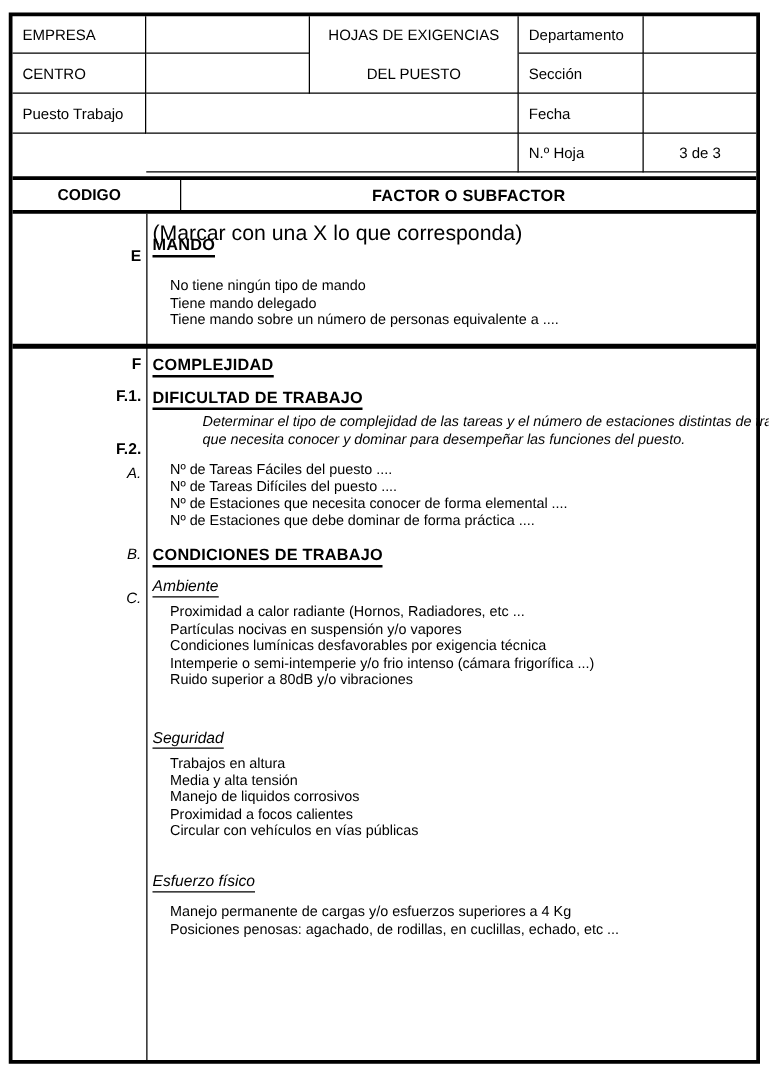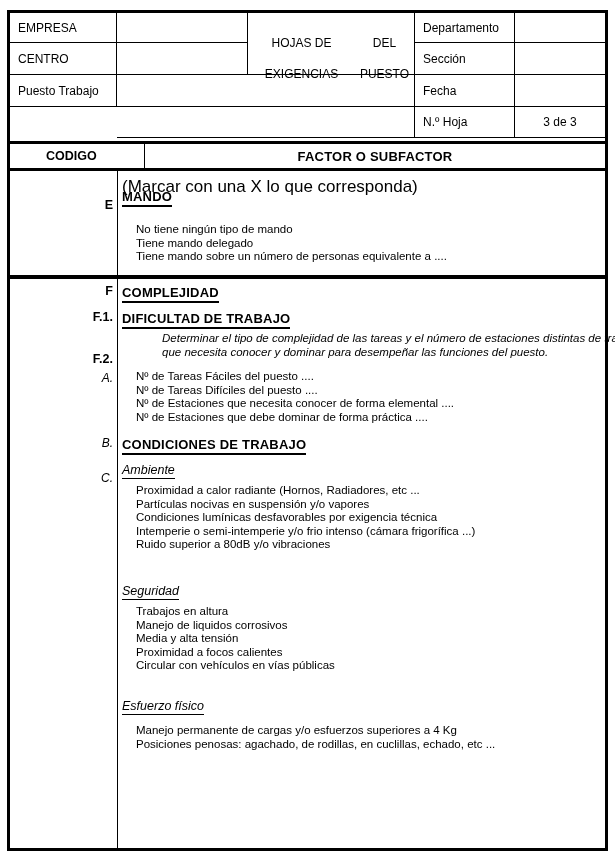--- a/index.html
+++ b/index.html
@@ -23,21 +23,21 @@
   }
   .hcell{
     box-sizing:border-box;border-right:1px solid #000;border-bottom:1px solid #000;
     display:flex;align-items:center;padding-left:8px;font-size:12px;
     overflow:hidden;white-space:nowrap;
   }
   .hcell.noright{border-right:none;}
   .hcell.center{justify-content:center;padding-left:0;}
   .title-cell{
     box-sizing:border-box;border-right:1px solid #000;border-bottom:1px solid #000;
-    display:flex;align-items:center;justify-content:center;
+    display:flex;flex-direction:column;align-items:center;justify-content:center;
     font-size:12px;text-align:center;
   }
   .title-cell .tline{height:31px;line-height:31px;}
 
   
   .codigo-bar{
     position:absolute;left:0;top:128px;width:595px;height:30px;
     box-sizing:border-box;border-top:3px solid #000;border-bottom:3px solid #000;
     display:flex;
   }
@@ -163,22 +163,22 @@
         <div>Condiciones lumínicas desfavorables por exigencia técnica</div>
         <div>Intemperie o semi-intemperie y/o frio intenso (cámara frigorífica ...)</div>
         <div>Ruido superior a 80dB y/o vibraciones</div>
       </div>
 
       <div class="blk" style="top:410px;left:112px">
         <span class="h-sub">Seguridad</span>
       </div>
       <div class="blk item-list" style="top:434px;left:126px">
         <div>Trabajos en altura</div>
+        <div>Media y alta tensión</div>
         <div>Manejo de liquidos corrosivos</div>
-        <div>Media y alta tensión</div>
         <div>Proximidad a focos calientes</div>
         <div>Circular con vehículos en vías públicas</div>
       </div>
 
       <div class="blk" style="top:525px;left:112px">
         <span class="h-sub">Esfuerzo físico</span>
       </div>
       <div class="blk item-list" style="top:553px;left:126px">
         <div>Manejo permanente de cargas y/o esfuerzos superiores a 4 Kg</div>
         <div>Posiciones penosas: agachado, de rodillas, en cuclillas, echado, etc ...</div>

